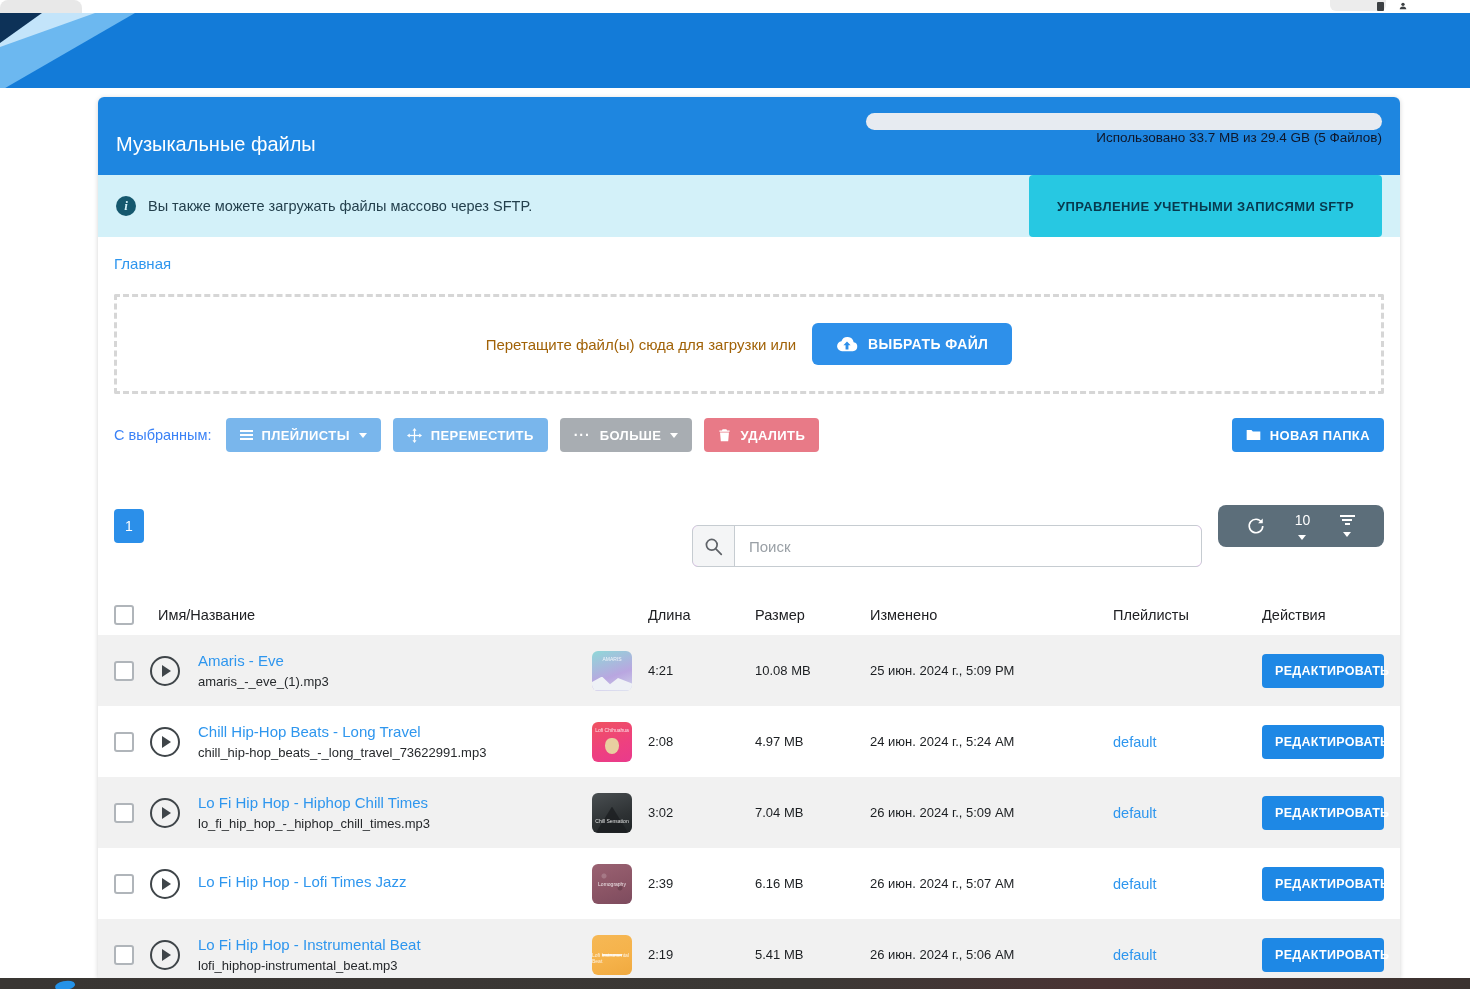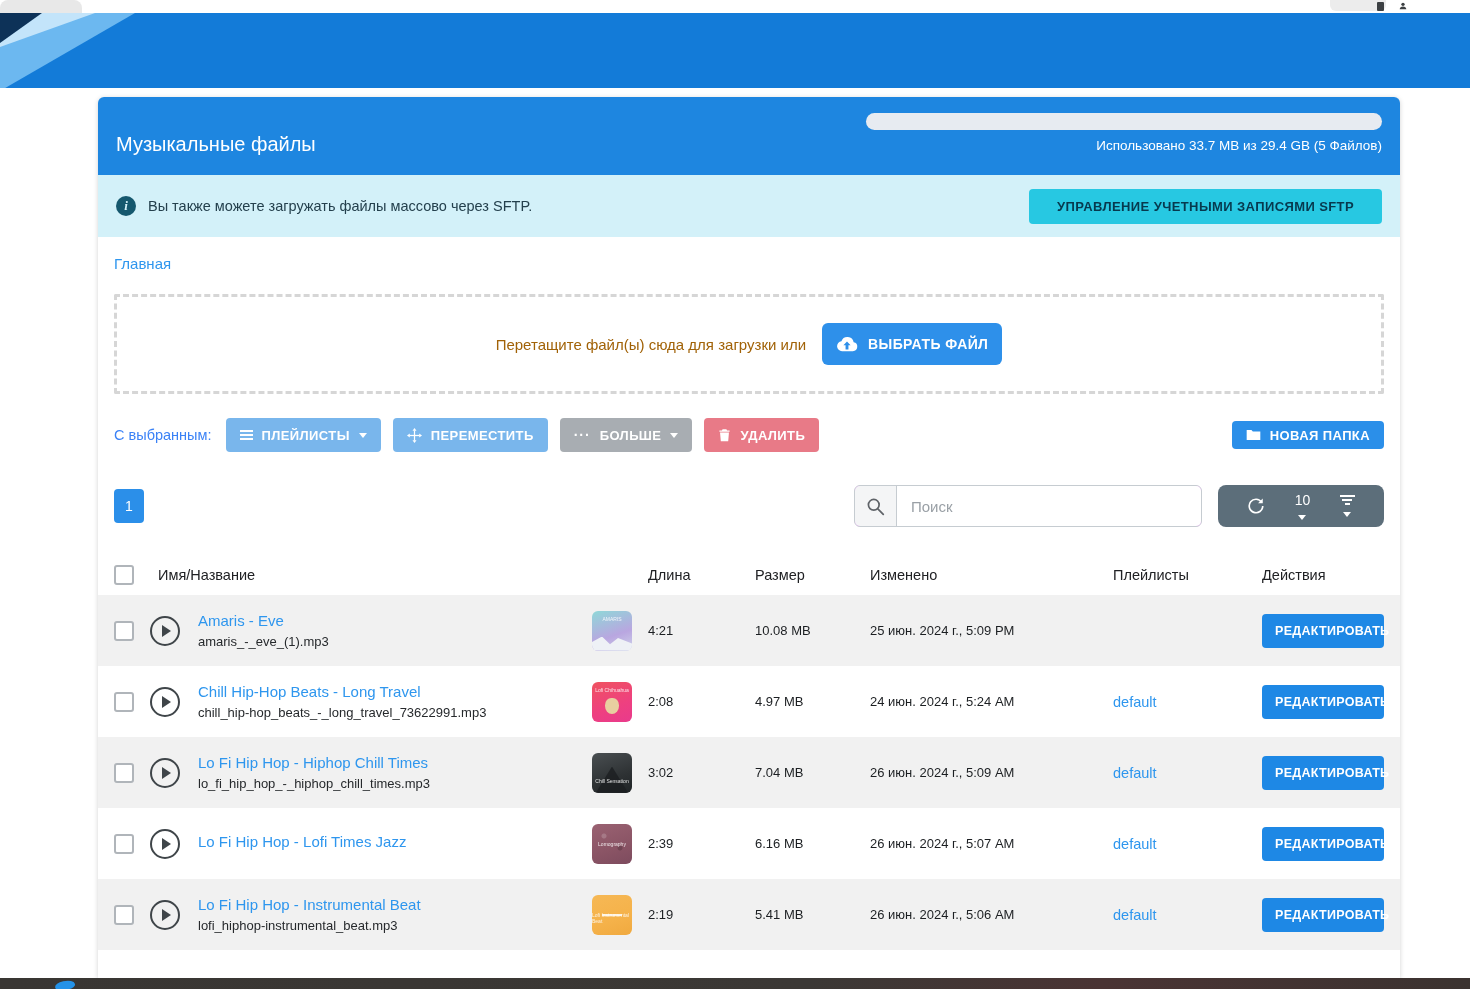--- a/index.html
+++ b/index.html
@@ -29,70 +29,70 @@
 
   
   .card { position:relative; margin-left:98px; width:1302px; background:#fff;
     border-radius:6px 6px 0 0; box-shadow:0 1px 5px rgba(0,0,0,.18); height:881px; }
 
   .card-header { position:relative; height:78px; background:#1e86e0; border-radius:6px 6px 0 0;
     display:flex; justify-content:space-between; padding:0 18px; }
   .page-title { color:#fff; font-size:20px; align-self:center; margin-top:16px; font-weight:normal; }
   .usage { width:516px; padding-top:16px; text-align:right; }
   .progress { width:516px; height:17px; background:#e7ebf1; border-radius:9px; }
-  .usage-text { color:#ffffff; font-size:13.5px; margin-top:8px; }
-
-  
-  .infobar { height:62px; background:#d3f1f9; display:flex; align-items:center;
+  .usage-text { color:#0f172a; font-size:13.5px; }
+
+  
+  .infobar { height:62px; background:#d3f1f9; display:flex; 
     justify-content:space-between; padding:0 18px; }
   .info-left { display:flex; align-items:center; gap:12px; }
   .info-icon { width:20px; height:20px; border-radius:50%; background:#15586e; color:#d3f1f9;
     font-size:13px; font-weight:bold; display:flex; align-items:center; justify-content:center;
     font-family:"Liberation Serif", serif; font-style:italic; }
   .info-icon::after { content:"i"; }
   .info-text { font-size:14.5px; color:#24404d; }
   .btn-cyan { background:#27c8e2; color:#07394e; border:none; border-radius:4px;
     font-size:13px; font-weight:bold; letter-spacing:.4px; padding:10px 28px; cursor:pointer;
     font-family:inherit; }
 
   
   .breadcrumb { padding:18px 16px 0; }
   .breadcrumb a { color:#2e96ee; font-size:15px; text-decoration:none; }
 
   .dropzone { margin:21px 16px 0; height:100px; border:3px dashed #d6d6d6; border-radius:2px;
     display:flex; align-items:center; justify-content:center; gap:16px; }
   .dropzone-text { font-size:15px; color:#a16207; }
   .btn-upload { display:flex; align-items:center; gap:10px; background:#2e90ea; color:#fff;
-    border:none; border-radius:6px; height:42px; padding:0 14px; font-size:14px; font-weight:bold;
+    border:none; border-radius:6px; height:42px; padding:0 24px; font-size:14px; font-weight:bold;
     letter-spacing:.4px; cursor:pointer; font-family:inherit; }
 
   
   .bulkrow { margin:24px 16px 0; display:flex; align-items:center; gap:12px; }
   .bulk-label { font-size:14.5px; color:#3b82f6; margin-right:2px; }
   .btn-bulk { display:flex; align-items:center; gap:9px; border:none; border-radius:4px;
     height:34px; padding:0 14px; color:#fff; font-size:13px; font-weight:bold; letter-spacing:.4px;
     cursor:pointer; font-family:inherit; }
   .btn-lblue { background:#79b6ec; }
   .btn-gray  { background:#a8adb2; }
   .btn-red   { background:#e87a87; }
   .btn-folder { margin-left:auto; display:flex; align-items:center; gap:9px; background:#2b8fe9;
-    color:#fff; border:none; border-radius:4px; height:28px; padding:0 14px; font-size:13px;
+    color:#fff; border:none; border-radius:4px; height:34px; padding:0 14px; font-size:13px;
     font-weight:bold; letter-spacing:.4px; cursor:pointer; font-family:inherit; }
   .caret { width:0; height:0; border-left:4px solid transparent; border-right:4px solid transparent;
     border-top:5px solid #fff; display:inline-block; }
   .icon-lines { width:13px; height:10px;
     background:repeating-linear-gradient(#fff 0 2px, transparent 2px 4px); }
   .dots { font-size:14px; font-weight:bold; line-height:10px; letter-spacing:1px; }
 
   
   .toolbar { margin:33px 16px 0; display:flex; align-items:center; }
   .page-btn { width:30px; height:34px; background:#2b8fe9; color:#fff; border:none; border-radius:4px;
     font-size:14px; cursor:pointer; font-family:inherit; }
-  .search { margin-left:auto; display:flex; width:348px; height:42px; border:1px solid #c6ccd1;
-    border-radius:6px; overflow:hidden; background:#f0abfc; }
+  .search { margin-left:auto; display:flex; width:510px; height:42px; border:1px solid #c6ccd1;
+    border-radius:6px; overflow:hidden; background:#f0abfc;margin-top:40px; }
   .search-iconbox { width:42px; background:#f4f5f6; border-right:1px solid #c6ccd1;
     display:flex; align-items:center; justify-content:center; }
   .search input { flex:1; border:none; outline:none; font-size:15px; color:#333; padding:0 14px;
     font-family:inherit; }
   .search input::placeholder { color:#9aa0a6; }
   .ctrl-group { margin-left:16px; width:166px; height:42px; background:#5c6e7a; border-radius:8px;
     display:flex; align-items:center; justify-content:space-evenly; }
   .ctrl-item { display:flex; align-items:center; gap:7px; color:#fff; font-size:14px; cursor:pointer;flex-direction:column; }
   .funnel { display:flex; flex-direction:column; align-items:center; gap:2px; }
   .funnel span { height:2px; background:#fff; display:block; }

